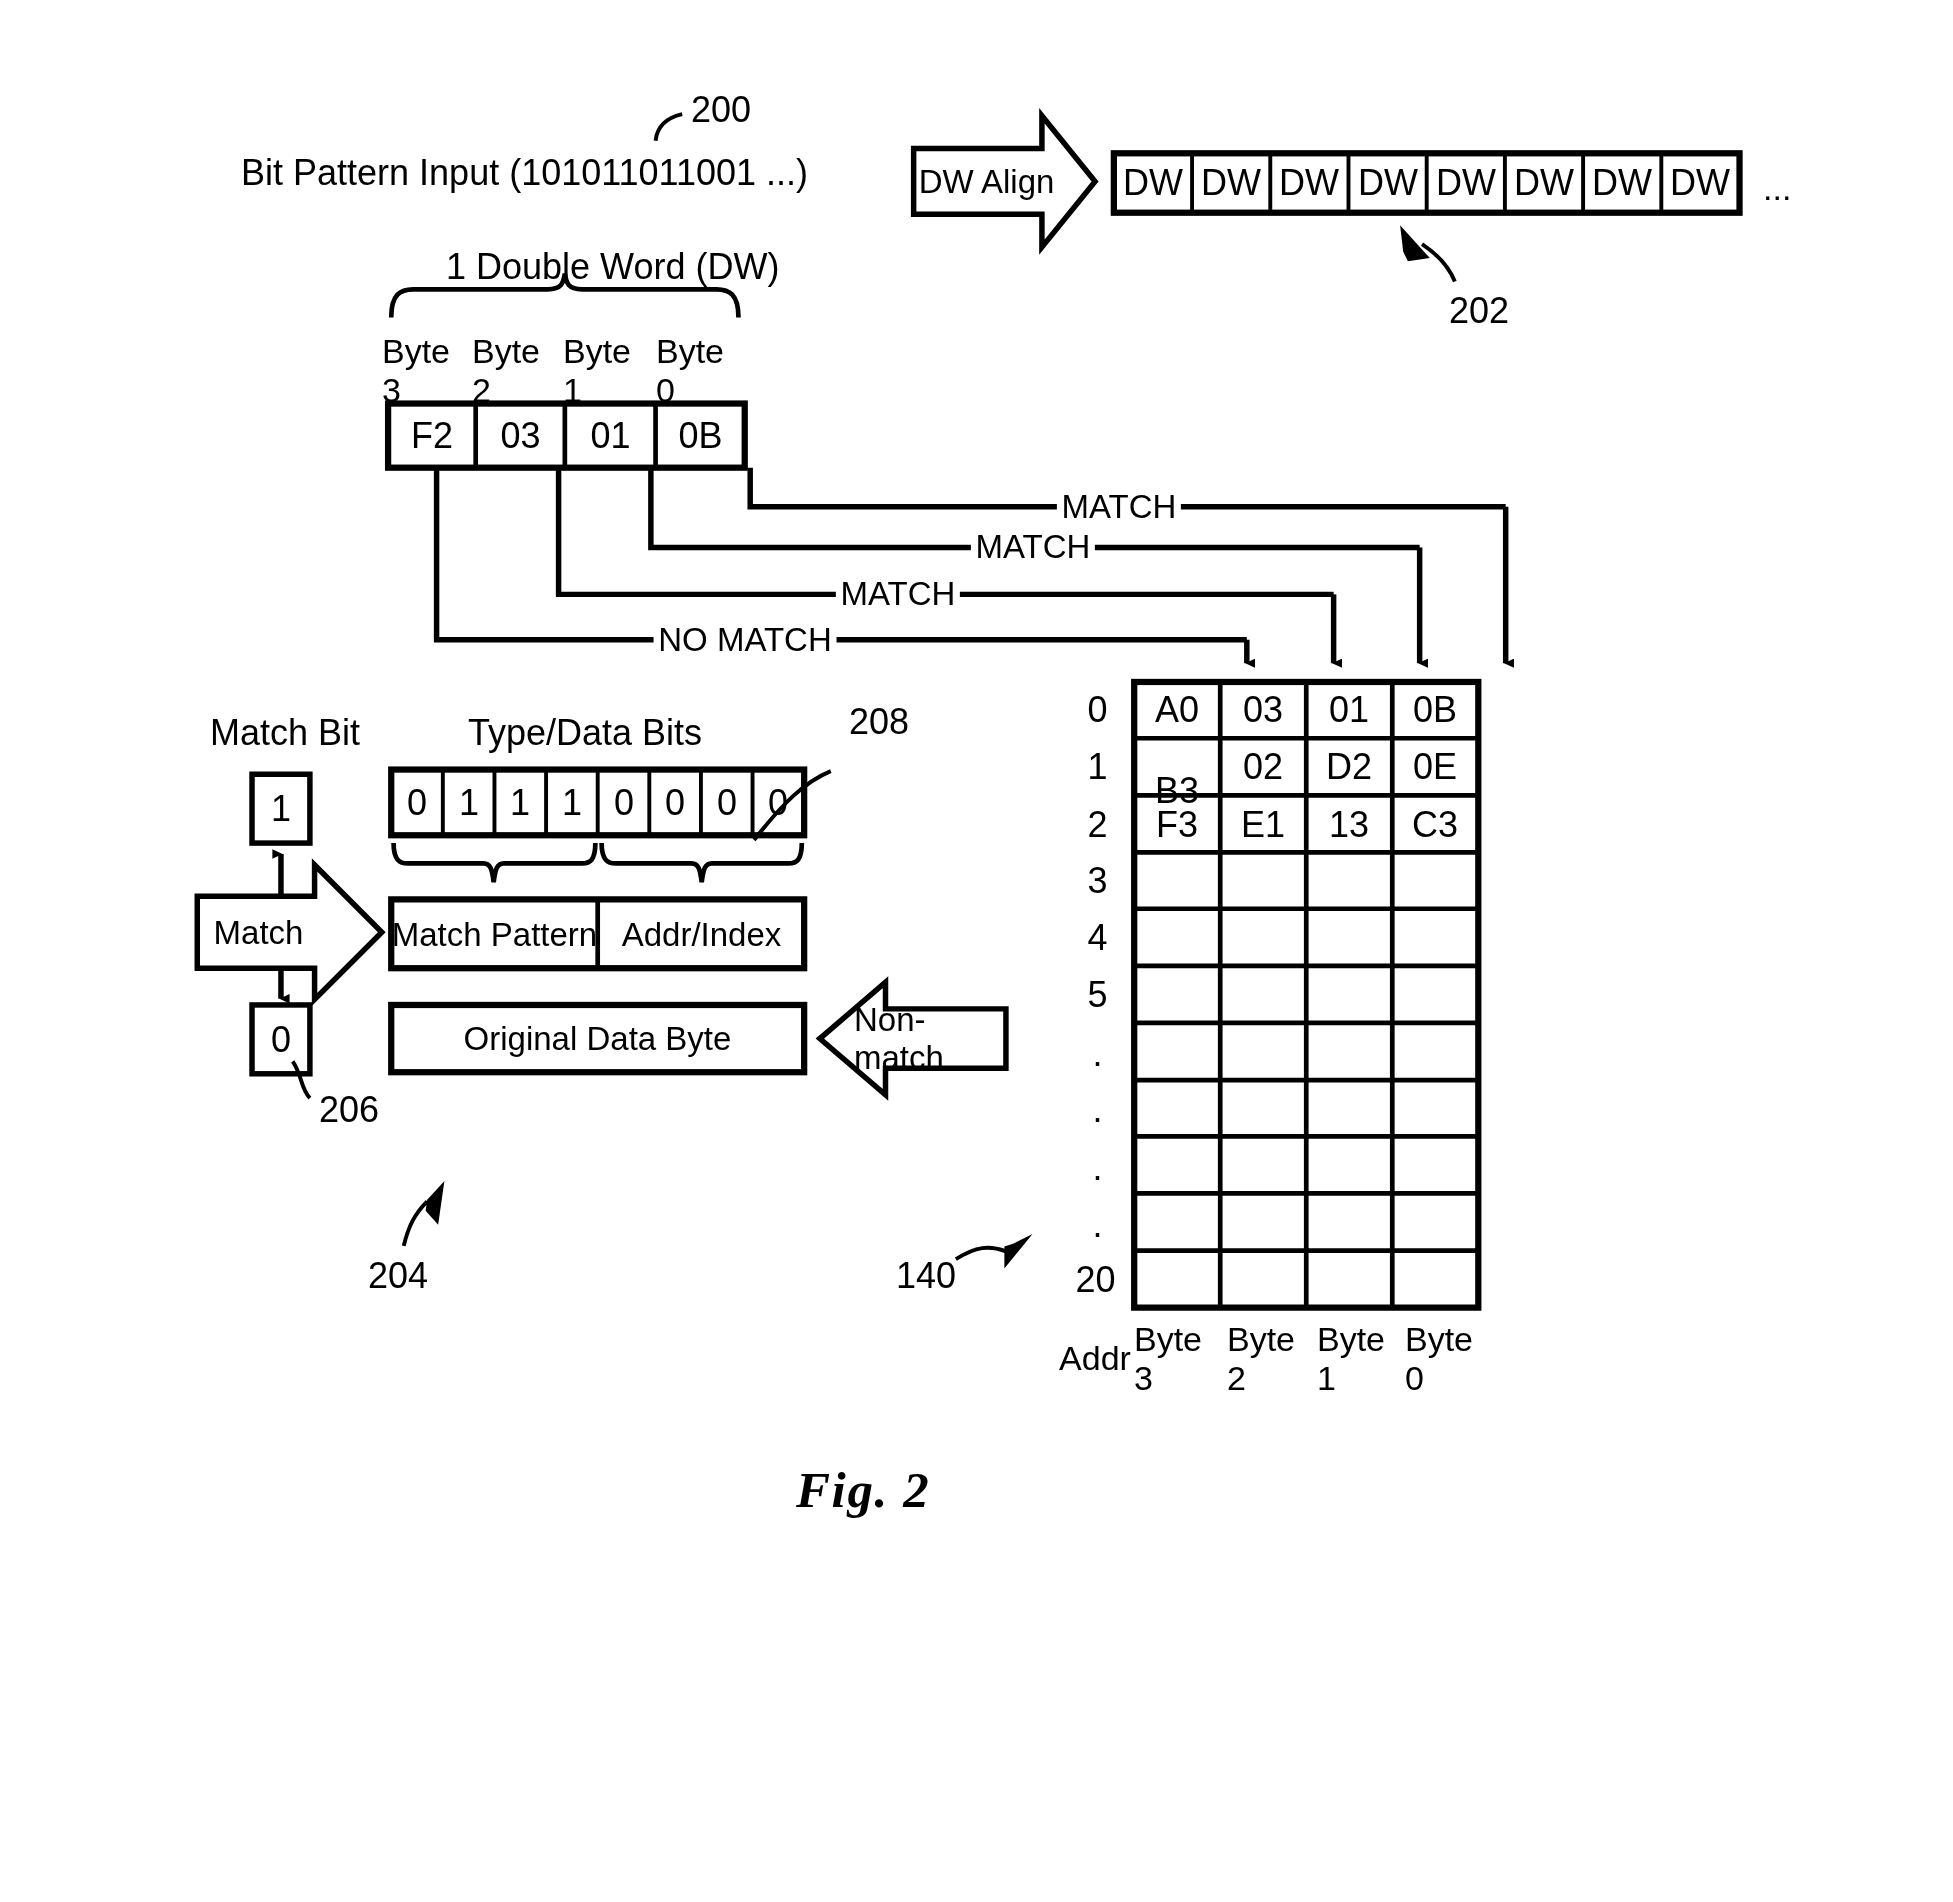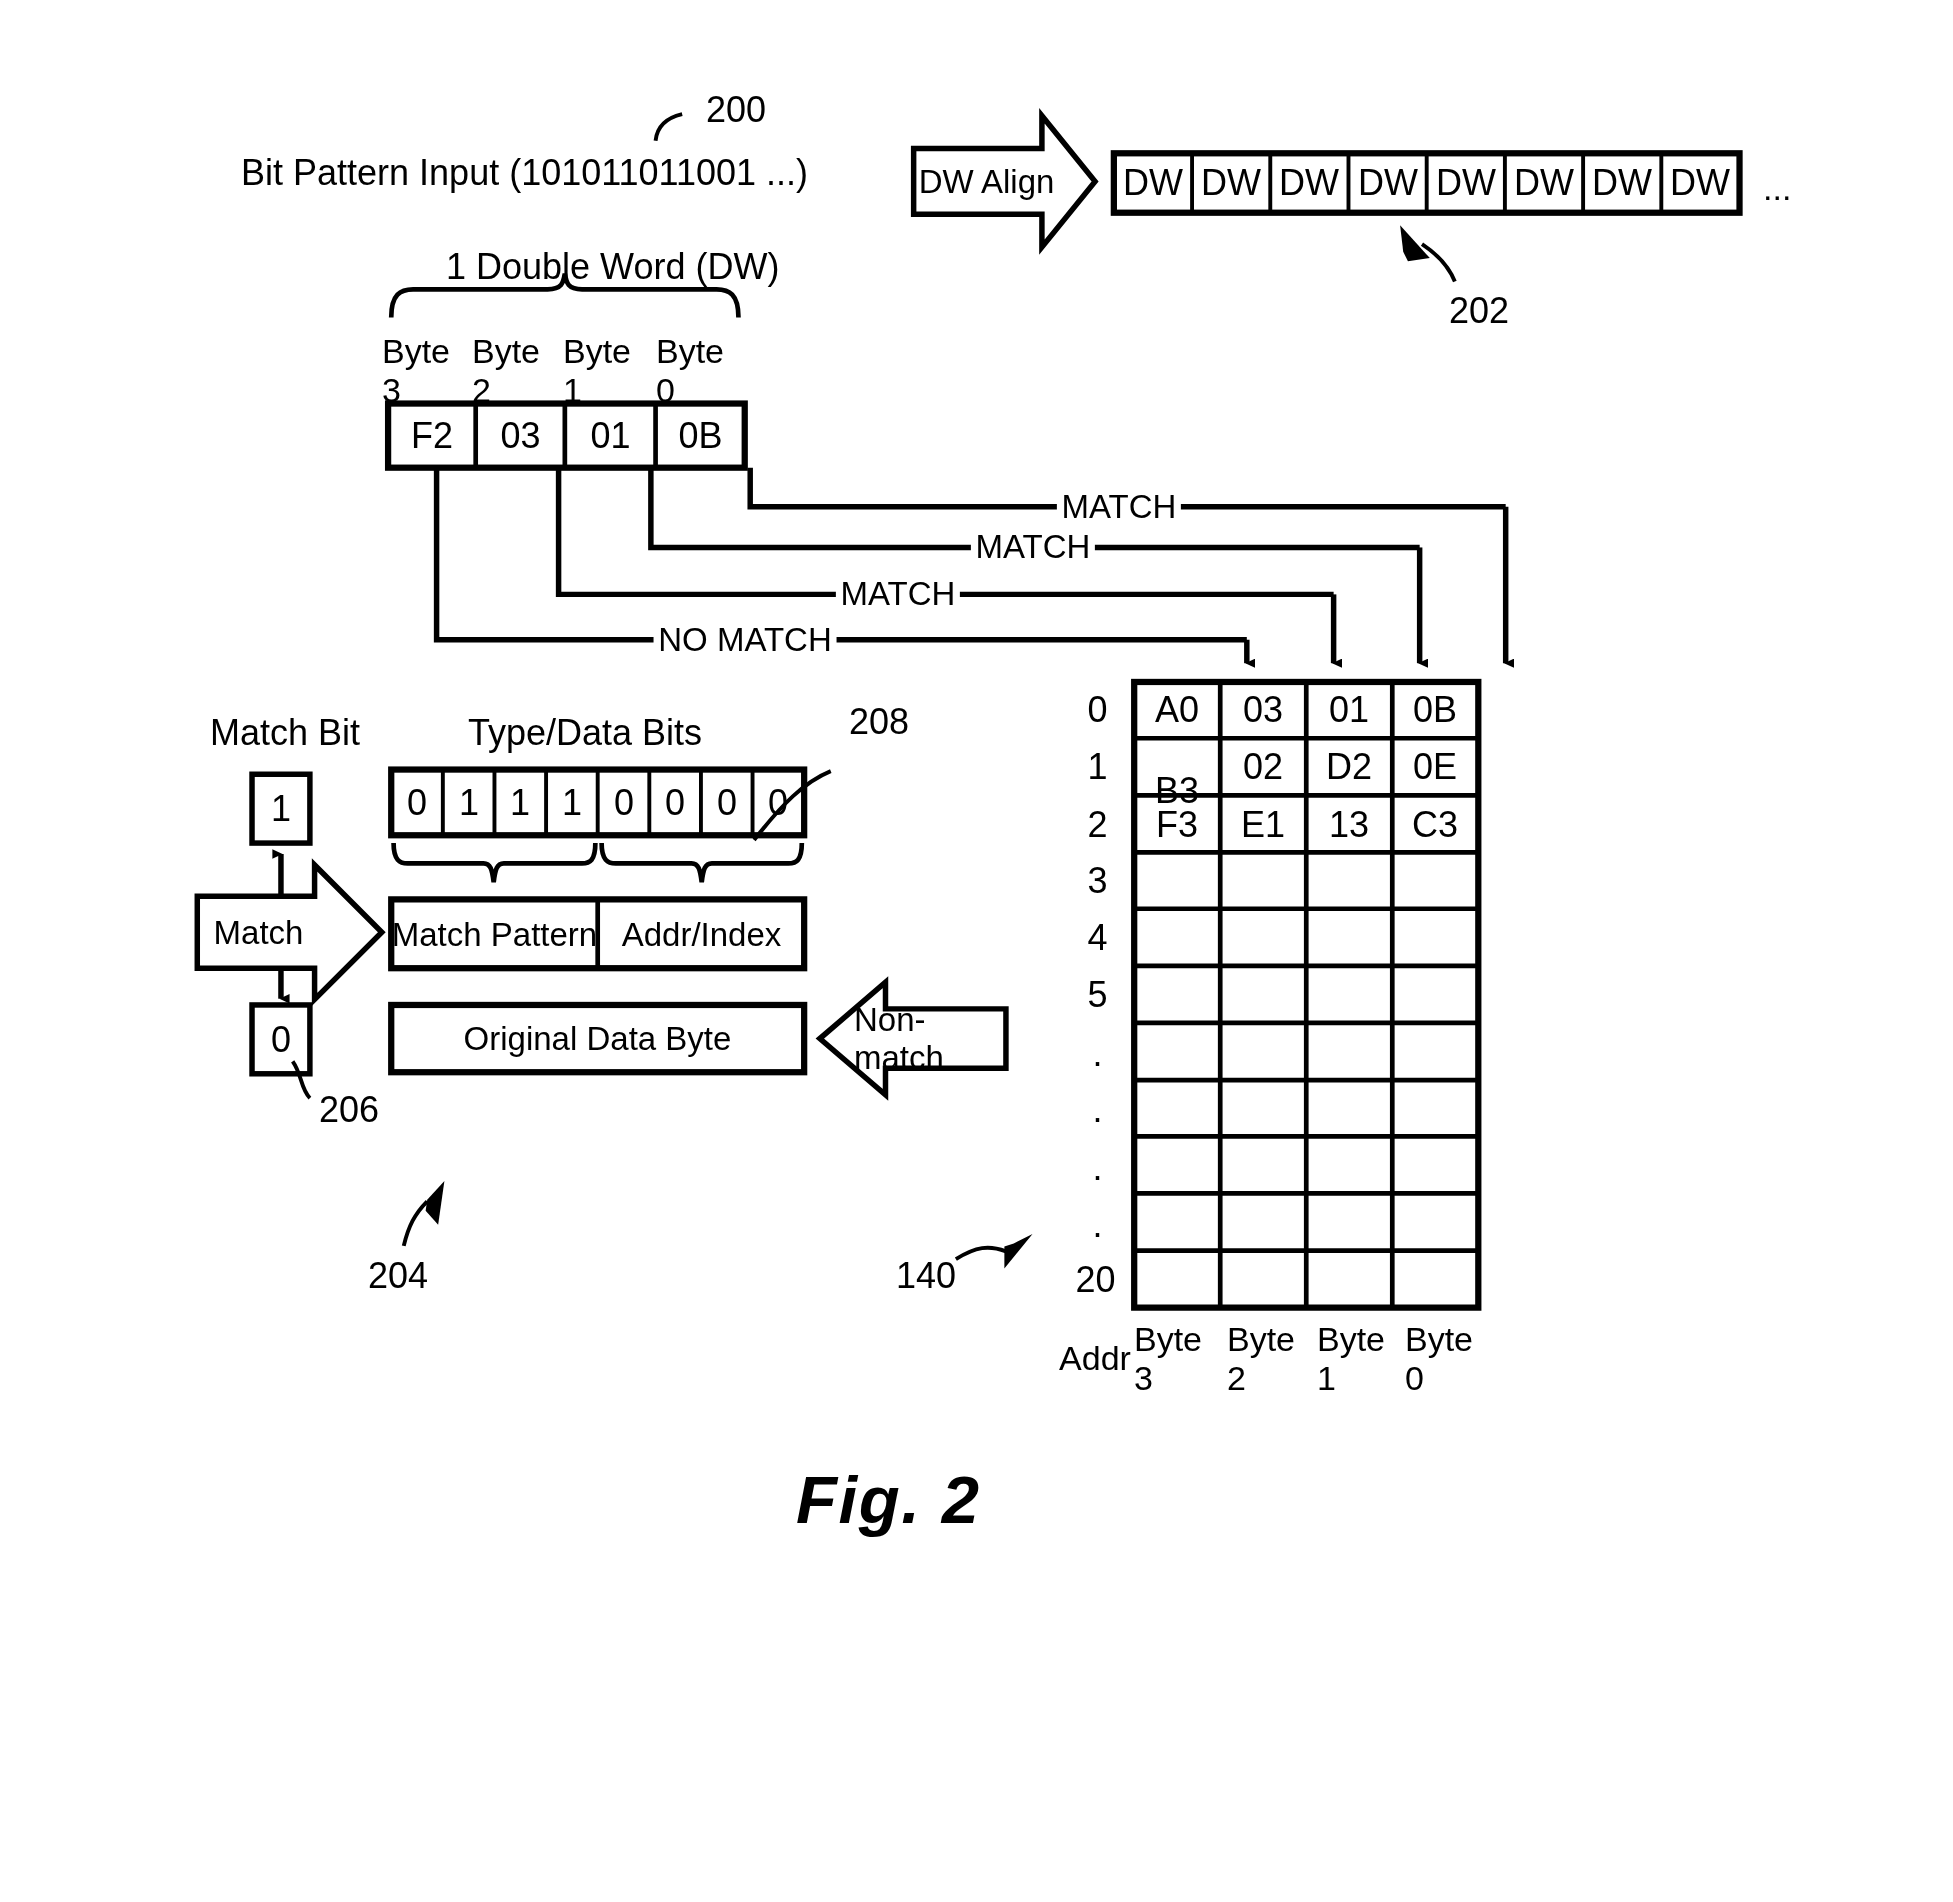--- a/index.html
+++ b/index.html
@@ -31,24 +31,24 @@
     white-space: nowrap;
     line-height: 1;
     font-family: "Liberation Sans", sans-serif;
   }
   .t-lg { font-size: 36px; }
   .t-md { font-size: 34px; }
   .t-ref { font-size: 36px; }
   .ctr { text-align: center; }
   .figcap {
     position: absolute;
-    font-family: Liberation Sans, sans-serif;
+    font-family: Liberation Serif, serif;
     font-style: italic;
     font-weight: bold;
-    font-size: 67px;
+    font-size: 51px;
     letter-spacing: 1.6px;
   }
   .celltext {
     position: absolute;
     display: flex;
     align-items: center;
     justify-content: center;
     font-size: 36px;
     font-family: "Liberation Sans", sans-serif;
   }
@@ -196,21 +196,21 @@
 
     <rect x="500" y="1285" width="528" height="86" fill="#fff" stroke="#000" stroke-width="8"></rect>
 
     <path d="M 1286 1290 L 1132 1290 L 1132 1256 L 1048 1328 L 1132 1400 L 1132 1366 L 1286 1366 Z" fill="#fff" stroke="#000" stroke-width="7" stroke-linejoin="miter"></path>
 
     <path d="M 516 1593 C 522 1568 530 1552 546 1536" fill="none" stroke="#000" stroke-width="5"></path>
     <path d="M 568 1510 L 560 1566 L 544 1548 L 546 1534 Z" fill="#000"></path>
 
   </svg>
 
-  <div class="lbl t-ref" style="left:706px; top:92px;text-align:center;">200</div>
+  <div class="lbl t-ref" style="left:691px; top:92px;text-align:center;">200</div>
 
   <div class="lbl t-lg" style="left:241px; top:155px;">Bit Pattern Input (101011011001 ...)</div>
 
   <div class="boxlabel" style="left:914px; top:149px; width:145px; height:66px;">DW Align</div>
 
   <div class="celltext" style="left:1114px; top:153px; width:78px; height:59px;">DW</div>
   <div class="celltext" style="left:1192px; top:153px; width:78px; height:59px;">DW</div>
   <div class="celltext" style="left:1270px; top:153px; width:78px; height:59px;">DW</div>
   <div class="celltext" style="left:1349px; top:153px; width:78px; height:59px;">DW</div>
   <div class="celltext" style="left:1427px; top:153px; width:78px; height:59px;">DW</div>

